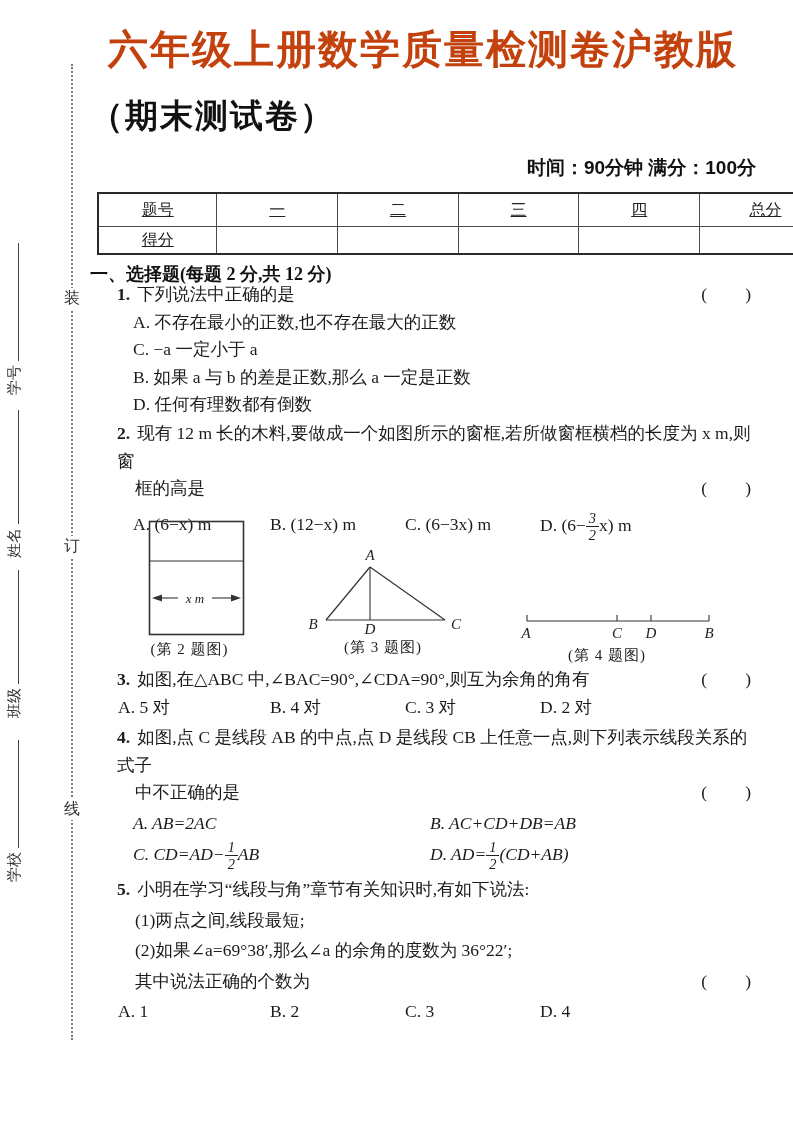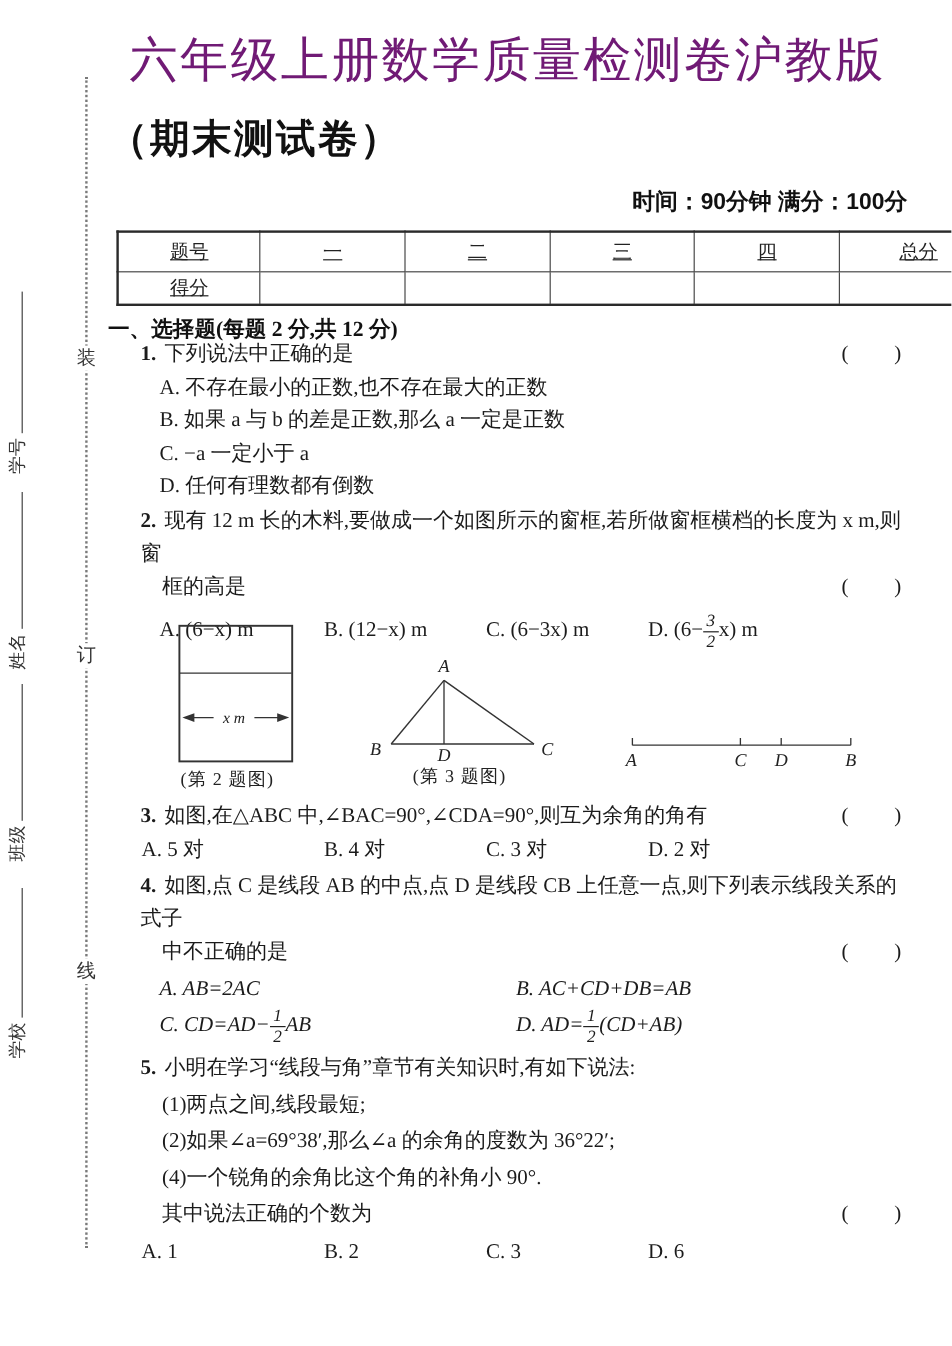--- a/index.html
+++ b/index.html
@@ -13,21 +13,21 @@
                 font-size:16px;background:#fff;color:#333;}
   .m-field{position:absolute;left:26px;height:22px;white-space:nowrap;
            transform:rotate(-90deg);transform-origin:0 100%;
            font-size:15px;color:#333;}
   .m-field .blank{display:inline-block;width:114px;height:14px;
                   border-bottom:1.2px solid #444;margin-left:4px;vertical-align:baseline;}
 
   
   .title{position:absolute;left:90px;top:22px;width:666px;text-align:center;
          font-family:"Liberation Sans","DejaVu Sans",sans-serif;
-         font-size:40px;font-weight:normal;letter-spacing:2px;color:#701a75;}
+         font-size:40px;font-weight:bold;letter-spacing:2px;color:#c2410c;}
   .subtitle{position:absolute;left:90px;top:94px;width:666px;text-align:left;
             font-family:"Liberation Sans","DejaVu Sans",sans-serif;
             font-size:33px;font-weight:bold;letter-spacing:2px;color:#111;}
   .info{position:absolute;left:90px;top:155px;width:666px;text-align:right;
         font-family:"Liberation Sans","DejaVu Sans",sans-serif;
         font-size:19px;font-weight:bold;color:#111;}
 
   
   table.score{position:absolute;left:97px;top:192px;width:736px;
               border-collapse:collapse;border:2.5px solid #2a2a2a;
@@ -117,22 +117,22 @@
     </table>
 
   <div class="sec-head">一、选择题(每题 2 分,共 12 分)</div>
 
   <div class="q" style="top:281px">
     <div class="qline ind27">
       <span class="qnum">1.</span><span>下列说法中正确的是</span>
       <span class="paren">(　　)</span>
     </div>
     <div class="qline ind43">A. 不存在最小的正数,也不存在最大的正数</div>
+    <div class="qline ind43">C. −a 一定小于 a</div>
     <div class="qline ind43">B. 如果 a 与 b 的差是正数,那么 a 一定是正数</div>
-    <div class="qline ind43">C. −a 一定小于 a</div>
     <div class="qline ind43">D. 任何有理数都有倒数</div>
   </div>
 
   <div class="q" style="top:420px">
     <div class="qline ind27">
       <span class="qnum">2.</span><span>现有 12 m 长的木料,要做成一个如图所示的窗框,若所做窗框横档的长度为 x m,则窗</span>
     </div>
     <div class="qline ind45">
       <span>框的高是</span>
       <span class="paren">(　　)</span>
@@ -177,20 +177,21 @@
       <line x1="14" y1="18" x2="196" y2="18" stroke="#333" stroke-width="1.1"></line>
       <line x1="14" y1="12" x2="14" y2="18" stroke="#333" stroke-width="1.1"></line>
       <line x1="104" y1="12" x2="104" y2="18" stroke="#333" stroke-width="1.1"></line>
       <line x1="138" y1="12" x2="138" y2="18" stroke="#333" stroke-width="1.1"></line>
       <line x1="196" y1="12" x2="196" y2="18" stroke="#333" stroke-width="1.1"></line>
       <text x="13" y="35" text-anchor="middle" font-size="15" font-style="italic" font-family="Liberation Serif, DejaVu Serif, serif" fill="#222">A</text>
       <text x="104" y="35" text-anchor="middle" font-size="15" font-style="italic" font-family="Liberation Serif, DejaVu Serif, serif" fill="#222">C</text>
       <text x="138" y="35" text-anchor="middle" font-size="15" font-style="italic" font-family="Liberation Serif, DejaVu Serif, serif" fill="#222">D</text>
       <text x="196" y="35" text-anchor="middle" font-size="15" font-style="italic" font-family="Liberation Serif, DejaVu Serif, serif" fill="#222">B</text>
     </svg>
+    <div class="cap" style="padding-right:22px">(第 4 题图)</div>
   </div>
 
   <div class="q" style="top:666px">
     <div class="qline ind27">
       <span class="qnum">3.</span><span>如图,在△ABC 中,∠BAC=90°,∠CDA=90°,则互为余角的角有</span>
       <span class="paren">(　　)</span>
     </div>
     <div class="optrow">
       <span class="o1" style="left:28px">A. 5 对</span>
       <span class="o2">B. 4 对</span>
@@ -216,27 +217,26 @@
       <span class="o2 math"><span>D. AD=</span><span class="frac"><span class="fn">1</span><span class="fd">2</span></span><span>(CD+AB)</span></span>
     </div>
   </div>
 
   <div class="q q5" style="top:853px">
     <div class="qline ind27">
       <span class="qnum">5.</span><span>小明在学习“线段与角”章节有关知识时,有如下说法:</span>
     </div>
     <div class="qline ind45">(1)两点之间,线段最短;</div>
     <div class="qline ind45">(2)如果∠a=69°38′,那么∠a 的余角的度数为 36°22′;</div>
-    <div class="qline ind45">(4)一个锐角的余角比这个角的补角小 90°.</div>
     <div class="qline ind45">
       <span>其中说法正确的个数为</span>
       <span class="paren">(　　)</span>
     </div>
     <div class="optrow">
       <span class="o1" style="left:28px">A. 1</span>
       <span class="o2">B. 2</span>
       <span class="o3">C. 3</span>
-      <span class="o4">D. 6</span>
+      <span class="o4">D. 4</span>
     </div>
   </div>
 
 
 </div>
 
 </body></html>

